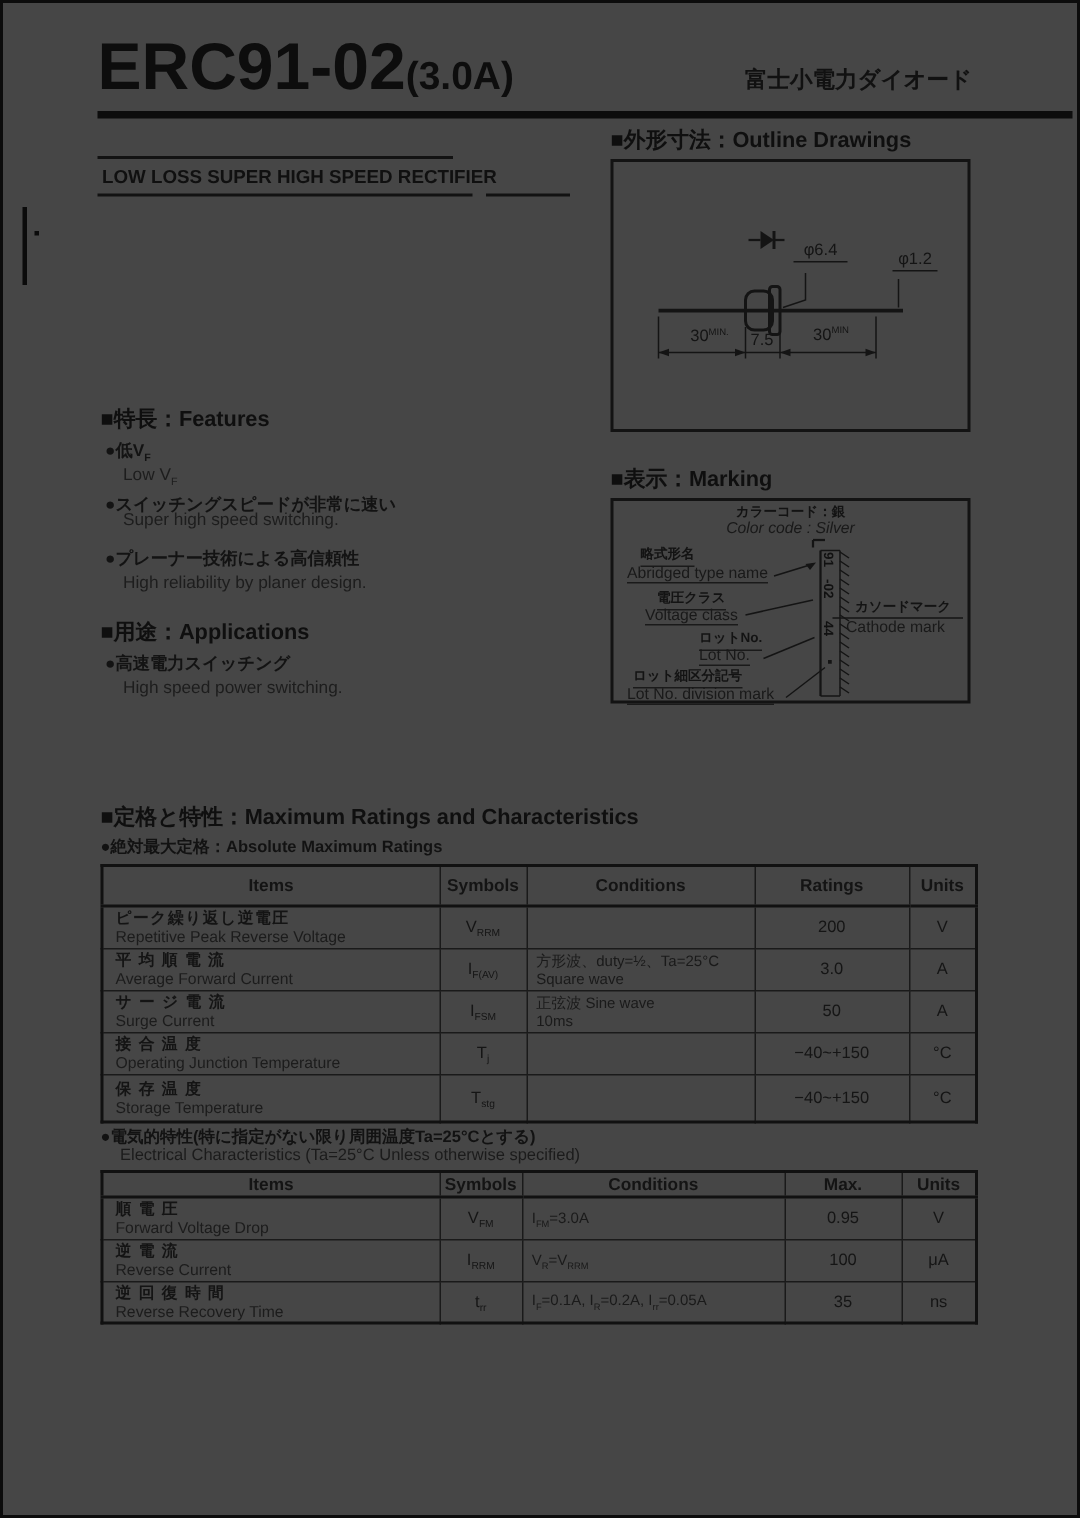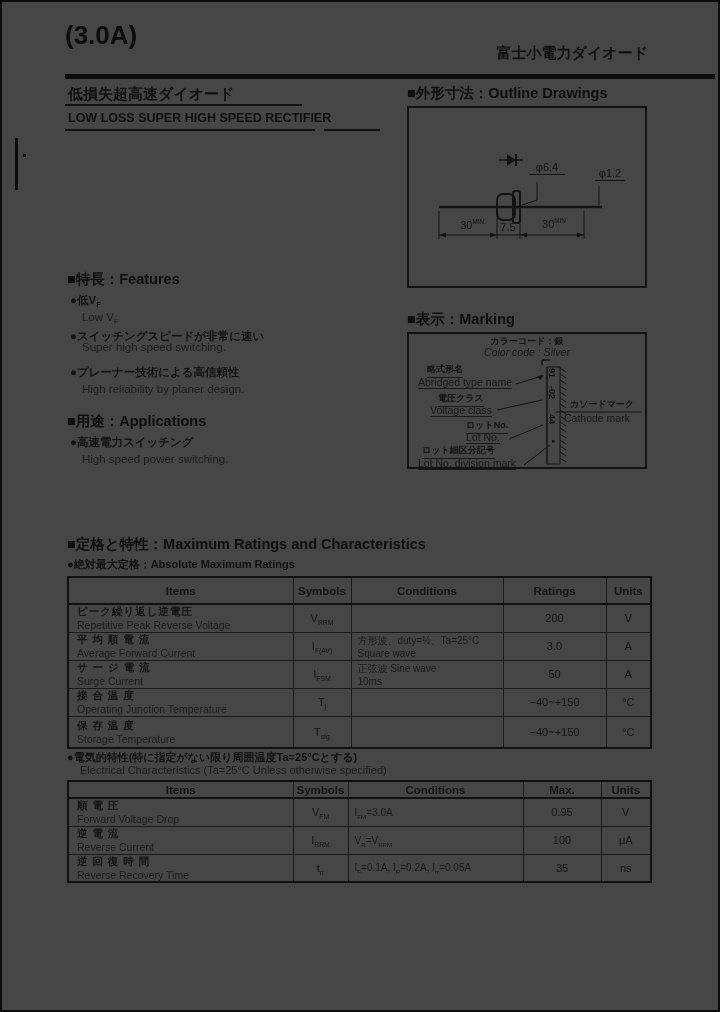--- a/index.html
+++ b/index.html
@@ -47,26 +47,26 @@
 </style>
 </head>
 <body>
 
 <div class="page">
 
   <div class="abs" style="left:13px; top:136px; width:3px; height:52px; background:#0b0b0b;"></div>
   <div class="abs" style="left:21px; top:152px; width:3px; height:3px; background:#0b0b0b;"></div>
 
   <div class="abs" style="left:63px; top:18px; display:flex; align-items:baseline;">
+    <span class="title">ERC91-02</span>
     <span class="title-suffix">(3.0A)</span>
   </div>
   <div class="abs brand" style="right:70px; top:42px;">富士小電力ダイオード</div>
   <div class="abs rule-thick" style="left:63px; top:72px; width:650px; height:5px;"></div>
 
-  <div class="abs sub-jp" style="left:66px; top:83px;">低損失超高速ダイオード</div>
   <div class="abs" style="left:63px; top:102px; width:237px; height:2px; background:#121212;"></div>
   <div class="abs sub-en" style="left:66px; top:109px;">LOW LOSS SUPER HIGH SPEED RECTIFIER</div>
   <div class="abs" style="left:63px; top:127px; width:250px; height:2px; background:#121212;"></div>
   <div class="abs" style="left:322px; top:127px; width:56px; height:2px; background:#121212;"></div>
 
   <div class="abs sec-head" style="left:65px; top:268px;">■特長：Features</div>
   <div class="abs feat-jp" style="left:68px; top:291px;">●低V<sub>F</sub></div>
   <div class="abs feat-en" style="left:80px; top:309px;">Low V<sub>F</sub></div>
   <div class="abs feat-jp" style="left:68px; top:327px;">●スイッチングスピードが非常に速い</div>
   <div class="abs feat-en" style="left:80px; top:339px;">Super high speed switching.</div>

